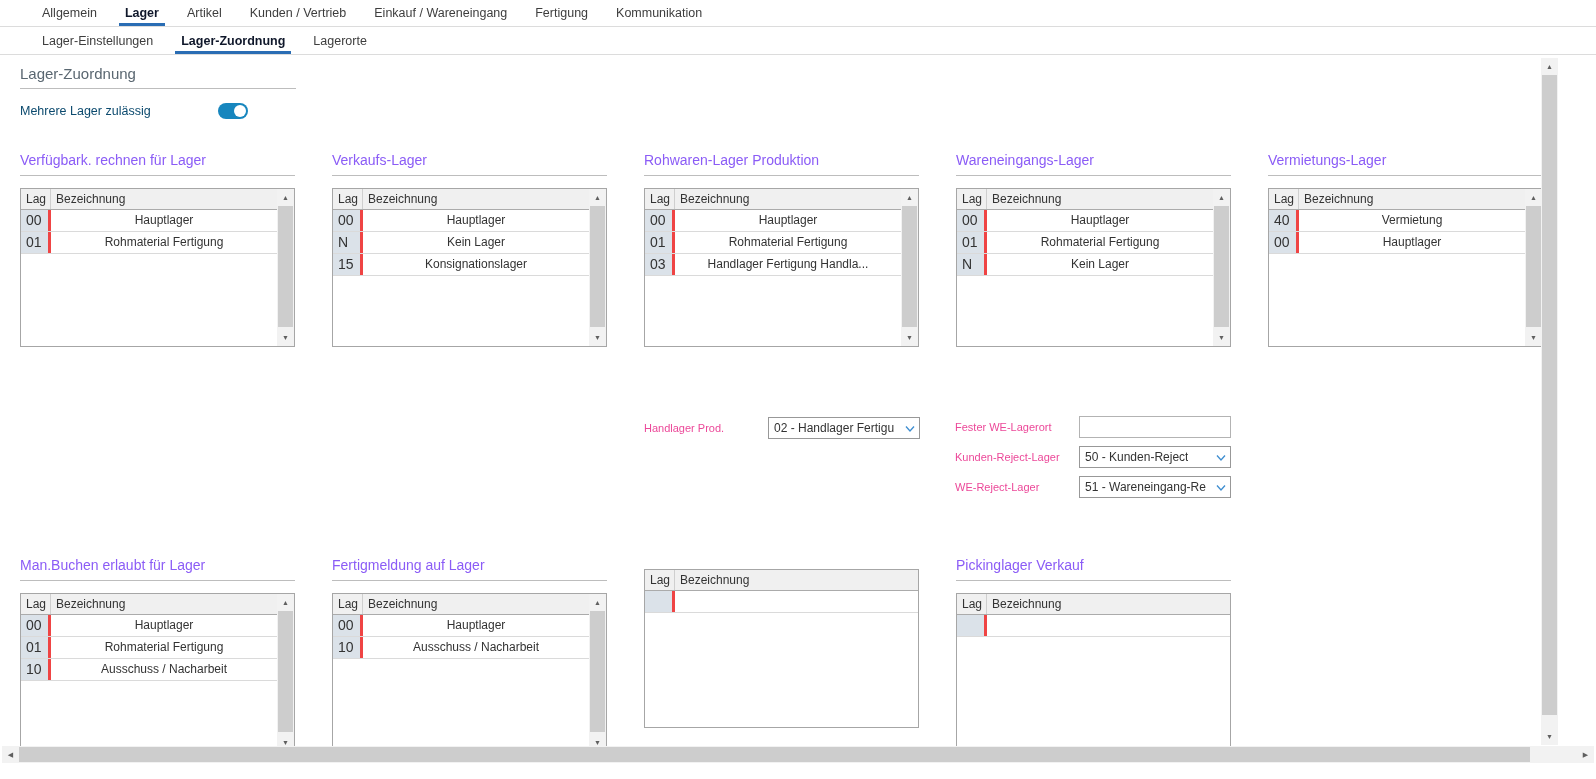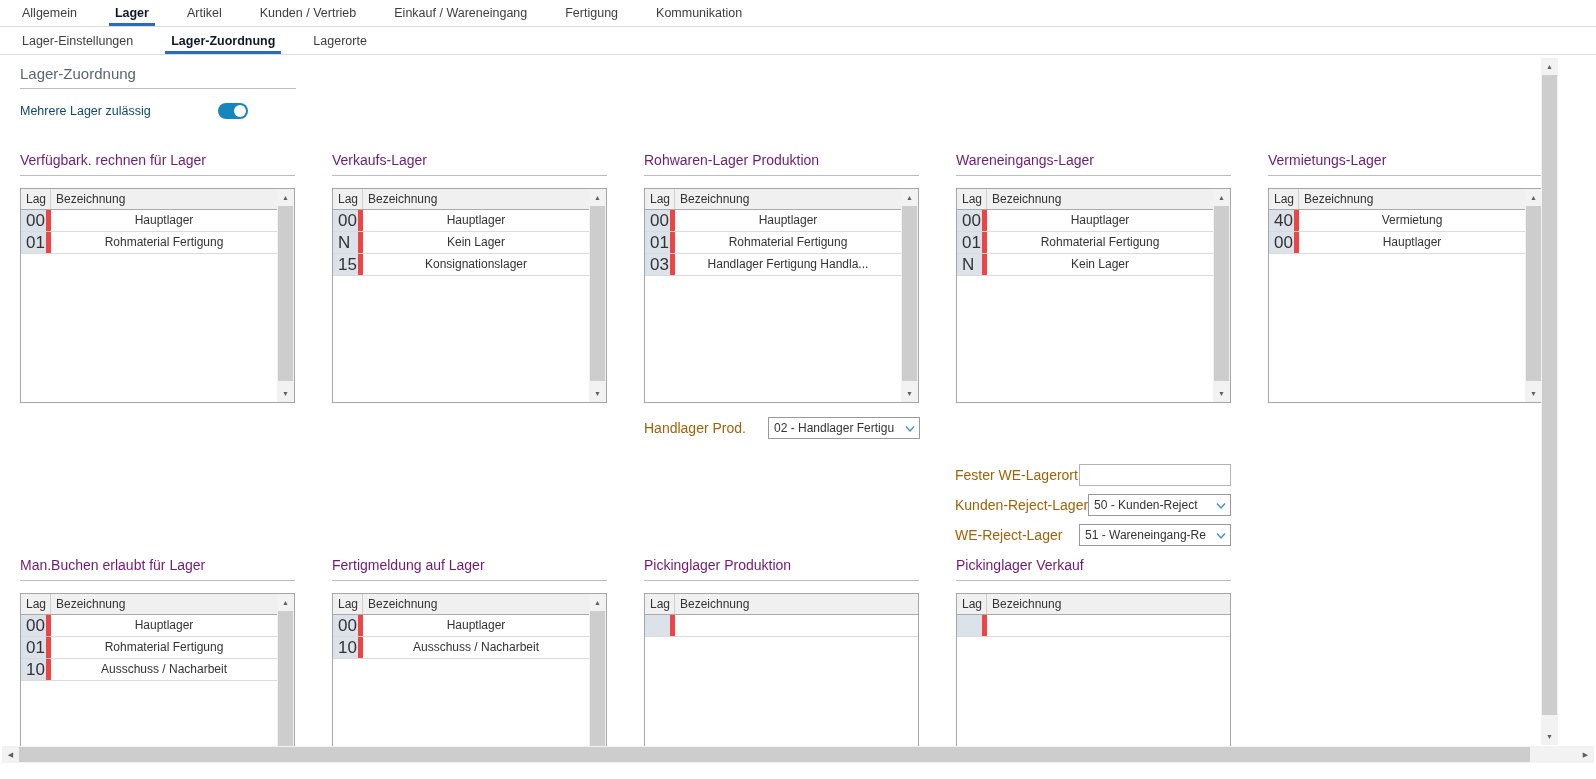--- a/index.html
+++ b/index.html
@@ -8,48 +8,48 @@
     --lag-cell-bg:#dbe2e9;
     --header-bg:#f0f0f0;
   }
   *{box-sizing:border-box;}
   html,body{margin:0;padding:0;}
   body{
     width:1596px;height:779px;overflow:hidden;background:#fff;
     font-family:"Liberation Sans", sans-serif;color:#333;
   }
   
-  .tabbar{display:flex;padding-left:8px;background:#fff;align-items:stretch;gap:10px;}
+  .tabbar{display:flex;padding-left:28px;background:#fff;align-items:stretch;}
   .tabbar-main{height:27px;border-bottom:1px solid #dcdcdc;}
   .tabbar-sub{height:28px;border-bottom:1px solid #dcdcdc;}
   .tab{padding:0 14px;display:flex;align-items:center;font-size:12.5px;color:#3d3d3d;position:relative;cursor:default;}
   .tab.active .tab-label{font-weight:bold;color:#0f172a;}
   .tab.active::after{content:"";position:absolute;left:8px;right:8px;bottom:0;height:3px;background:var(--accent);}
   
   .main{position:relative;height:724px;background:#fff;}
   .section-head{position:absolute;left:20px;top:10px;width:276px;border-bottom:1px solid #bdbdbd;padding-bottom:6px;}
   .section-head h2{margin:0;font-size:15px;font-weight:400;color:#5a6771;}
   .toggle-row{position:absolute;left:20px;top:46px;width:276px;height:20px;display:flex;align-items:center;}
   .toggle-label{font-size:12.5px;color:#0c4a6e;width:198px;}
   .toggle{width:30px;height:16px;border-radius:9px;background:var(--toggle-on);position:relative;cursor:pointer;}
   .toggle .knob{position:absolute;right:2px;top:2px;width:12px;height:12px;border-radius:50%;background:#fff;}
   
   .panels-row{position:absolute;left:20px;display:flex;gap:37px;}
   .row1{top:97px;}
   .row2{top:502px;}
   .panel{width:275px;}
-  .panel-title{margin:0;font-size:14px;font-weight:400;color:#701a75;padding-bottom:7px;border-bottom:1px solid #bdbdbd;white-space:nowrap;overflow:hidden;}
-  .grid-table{position:relative;margin-top:12px;height:215px;border:1px solid #a6a6a6;background:#fff;padding-left:25px;}
+  .panel-title{margin:0;font-size:14px;font-weight:400;color:#8b5cf6;padding-bottom:7px;border-bottom:1px solid #bdbdbd;white-space:nowrap;overflow:hidden;}
+  .grid-table{position:relative;margin-top:12px;height:159px;border:1px solid #a6a6a6;background:#fff;padding-left:25px;}
   .t-inner{position:absolute;left:0;top:0;bottom:0;right:17px;overflow:hidden;}
   .panel.no-sb .t-inner{right:0;}
   .t-head{display:flex;height:21px;background:var(--header-bg);border-bottom:1px solid #ababab;}
   .h-lag{width:30px;padding-left:5px;font-size:12px;line-height:20px;border-right:1px solid #cfcfcf;}
   .h-bez{flex:1;padding-left:5px;font-size:12px;line-height:20px;}
   .t-row{display:flex;height:22px;border-bottom:1px solid #dadada;}
-  .c-lag{width:30px;padding-left:5px;font-size:17px;line-height:21px;background:var(--lag-cell-bg);border-right:5px solid #ef4444;}
+  .c-lag{width:30px;padding-left:5px;font-size:14px;line-height:21px;background:var(--lag-cell-bg);border-right:3px solid #ef4444;}
   .c-bez{flex:1;padding:0 5px;font-size:12px;line-height:21px;white-space:nowrap;overflow:hidden;text-align:center;}
   
   .vscroll{display:flex;flex-direction:column;width:17px;background:#f2f2f2;}
   .grid-table .vscroll{position:absolute;right:0;top:0;bottom:0;}
   .sb-btn{height:17px;min-height:17px;display:flex;align-items:center;justify-content:center;color:#5f5f5f;font-size:7px;user-select:none;}
   .sb-up::before{content:"▲";}
   .sb-down::before{content:"▼";}
   .sb-left::before{content:"◀";}
   .sb-right::before{content:"▶";}
   .sb-track{flex:1;position:relative;}
@@ -57,23 +57,23 @@
   .main-vscroll{position:absolute;left:1541px;top:3px;height:687px;}
   .hscroll{position:absolute;display:flex;flex-direction:row;height:17px;background:#f2f2f2;z-index:5;}
   .main-hscroll{left:2px;right:2px;top:691px;}
   .hscroll .sb-btn{width:17px;min-width:17px;height:17px;}
   .h-track{flex:1;position:relative;}
   .h-thumb{position:absolute;top:1px;bottom:1px;left:0;width:97%;background:#cdcdcd;}
   .bottom-mask{position:absolute;left:0;right:0;top:708px;bottom:0;background:#fff;z-index:4;}
   
   .fields{position:absolute;width:276px;}
   .fields-col3{left:644px;top:362px;}
-  .fields-col4{left:955px;top:361px;margin-top:48px;}
+  .fields-col4{left:955px;top:361px;}
   .field-row{display:flex;justify-content:space-between;align-items:center;height:22px;margin-bottom:8px;}
-  .field-label{font-size:14px;color:#a16207;white-space:nowrap;}
+  .field-label{font-size:11px;color:#ec4899;white-space:nowrap;}
   .combo{width:152px;height:22px;border:1px solid #989898;background:#fff;display:flex;align-items:center;position:relative;padding:0 16px 0 5px;cursor:pointer;}
   .combo-value{font-size:12px;white-space:nowrap;overflow:hidden;}
   .chevron{position:absolute;right:4px;top:8px;color:#3e8ed0;}
   .text-input{width:152px;height:22px;border:1px solid #b3b3b3;padding:0 5px;font:12px "Liberation Sans", sans-serif;color:#333;}
 </style>
 </head>
 <body>
 
 <div class="app">
   <nav class="tabbar tabbar-main" id="tabbar-main">
@@ -370,21 +370,20 @@
       <div class="vscroll">
         <div class="sb-btn sb-up"></div>
         <div class="sb-track">
                 <div class="sb-thumb"></div>
               </div>
         <div class="sb-btn sb-down"></div>
       </div>
     </div>
   </section>
         <section class="panel no-sb">
-    <h3 class="panel-title">Pickinglager Produktion</h3>
     <div class="grid-table">
       <div class="t-inner">
         <div class="t-head">
           <span class="h-lag">Lag</span>
           <span class="h-bez">Bezeichnung</span>
         </div>
         <div class="tbody">
                 <div class="t-row">
     <span class="c-lag"></span>
     <span class="c-bez"></span>

